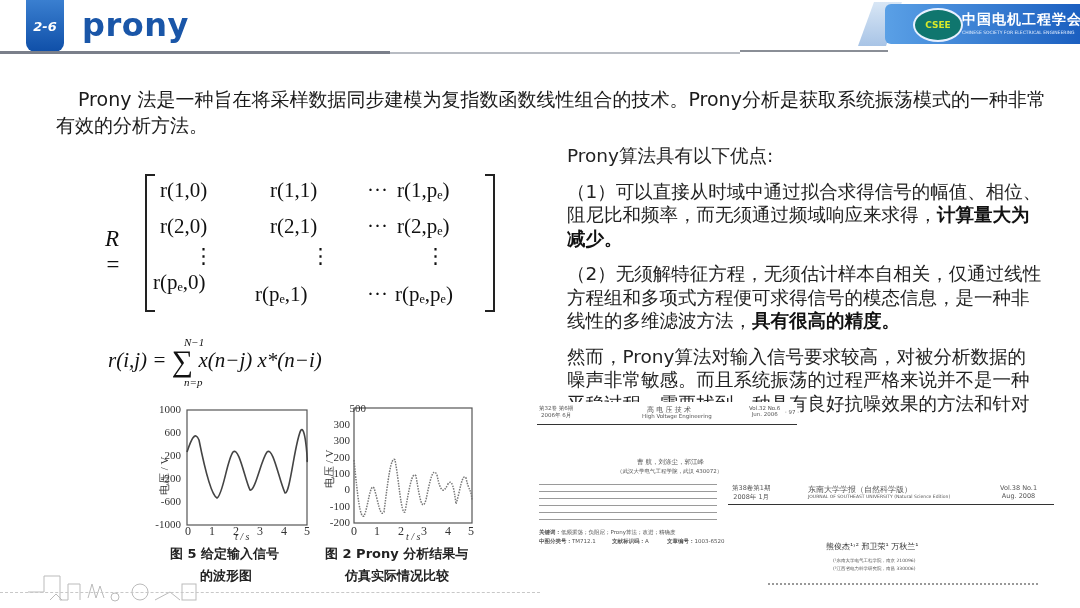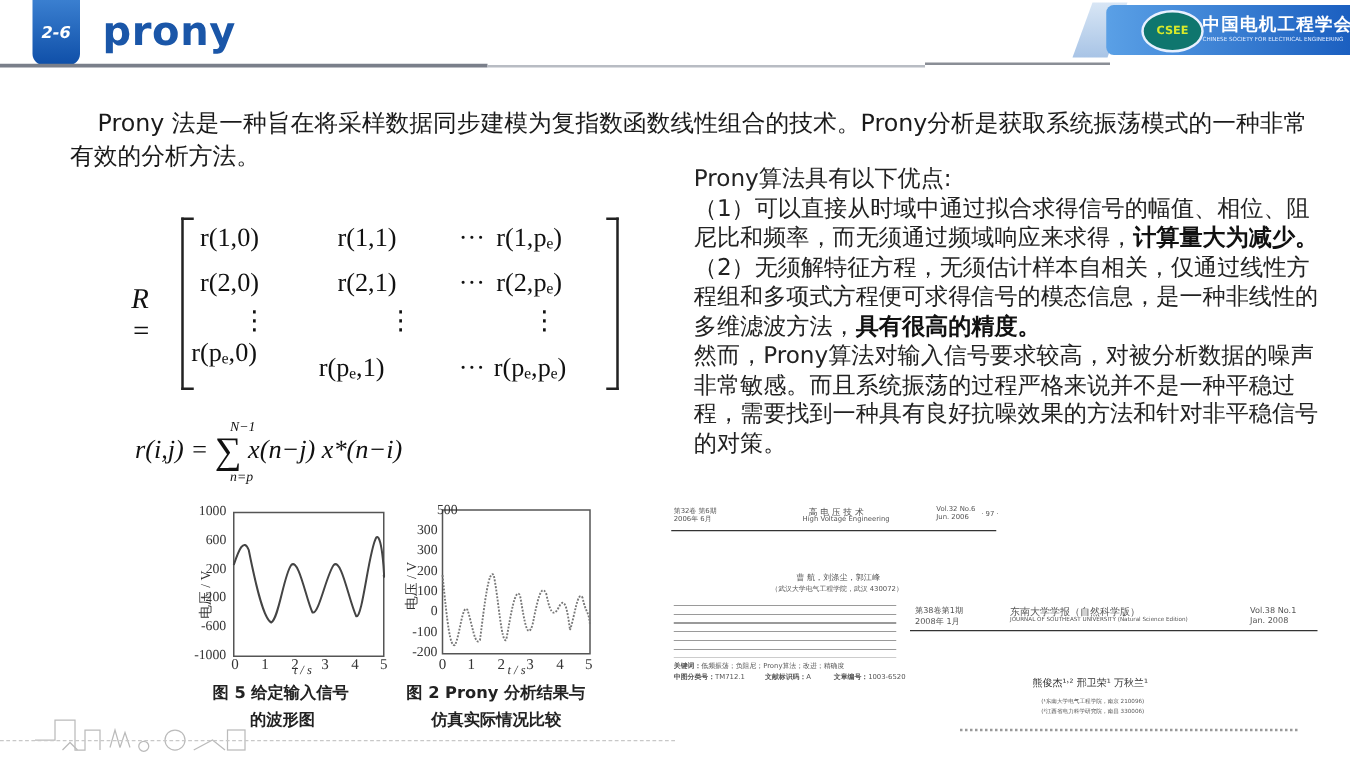--- a/index.html
+++ b/index.html
@@ -10,39 +10,39 @@
   .hline { position:absolute; left:0; top:51px; width:390px; height:3px; background:#7a7f8a; }
   .hline2 { position:absolute; left:390px; top:52px; width:350px; height:2px; background:#b8bcc3; }
   .hline3 { position:absolute; left:740px; top:50px; width:148px; height:2px; background:#8a8e96; }
   .logo-box { position:absolute; left:885px; top:4px; width:195px; height:40px; background:linear-gradient(90deg,#5aa0e6,#1b5fc0); border-radius:6px 0 0 6px; }
   .logo-strip { position:absolute; left:866px; top:2px; width:28px; height:44px; background:linear-gradient(#d8e6f5,#a8c4e6); transform:skewX(-20deg); }
   .logo-emblem { position:absolute; left:913px; top:8px; width:46px; height:30px; border-radius:50%; border:2px solid #e8f0ff; background:#0f766e; color:#d8e92a; font-size:9px; font-weight:bold; display:flex; align-items:center; justify-content:center; }
   .logo-cn { position:absolute; left:962px; top:11px; color:#fff; font-size:14px; font-weight:bold; letter-spacing:1px; white-space:nowrap; }
   .logo-en { position:absolute; left:962px; top:30px; color:#e0ecff; font-size:4.5px; white-space:nowrap; }
   .intro { position:absolute; left:56px; top:86px; width:1000px; font-size:19px; line-height:26px; color:#1a1a1a; text-indent:22px; }
   .right-text { position:absolute; left:555px; top:132px; width:500px; font-size:18.5px; line-height:23.5px; color:#222; }
-  .right-text p { margin:0; }
+  .right-text p { margin:12px; }
   .right-text b { font-weight:bold; color:#111; }
   .matrix { position:absolute; left:105px; top:168px; font-family:"Liberation Serif", serif; font-size:21px; color:#111; }
   .matrix .rlabel { position:absolute; left:0; top:58px; font-style:italic; font-size:23px; }
   .matrix .bracket-l { position:absolute; left:40px; top:6px; width:8px; height:134px; border:2px solid #222; border-right:none; }
   .matrix .bracket-r { position:absolute; left:380px; top:6px; width:8px; height:134px; border:2px solid #222; border-left:none; }
   .matrix .cell { position:absolute; white-space:nowrap; }
   .formula { position:absolute; left:108px; top:340px; font-family:"Liberation Serif", serif; font-size:21px; color:#111; white-space:nowrap; }
   .formula .sig { font-size:30px; position:relative; top:4px; }
   .formula .sup { position:absolute; left:76px; top:-4px; font-size:11px; font-style:italic; }
   .formula .sub { position:absolute; left:76px; top:36px; font-size:11px; font-style:italic; }
   .fig { position:absolute; font-family:"Liberation Serif", serif; }
   .fig .ylab { position:absolute; font-size:11px; color:#333; text-align:right; width:40px; }
   .fig .xlab { position:absolute; font-size:12px; color:#333; }
   .fig .yaxis-title { position:absolute; font-size:11px; color:#333; transform:rotate(-90deg); transform-origin:left top; white-space:nowrap; }
   .caption { position:absolute; font-size:13px; font-weight:bold; color:#222; white-space:nowrap; font-family:"DejaVu Sans", sans-serif; }
   .paper1 { position:absolute; left:537px; top:402px; width:260px; height:180px; background:#fff; }
   .paper2 { position:absolute; left:728px; top:483px; width:326px; height:110px; background:#fff; }
-  .tiny { font-size:5.5px; color:#555; position:absolute; white-space:nowrap; }
+  .tiny { font-size:5.5px; color:#555; position:absolute; white-space:nowrap;text-align:center; }
   .skyline { position:absolute; left:0; top:570px; width:240px; height:36px; }
   .dotline { position:absolute; left:0; top:592px; width:540px; border-top:1px dashed #c8c8c8; }
 </style>
 </head>
 <body>
 
 <div class="header">
   <div class="badge">2-6</div>
   <div class="title">prony</div>
   <div class="hline"></div>
@@ -158,21 +158,21 @@
   <div class="tiny" style="left:75px;top:136px"><b>文献标识码：</b><span>A</span></div>
   <div class="tiny" style="left:130px;top:136px"><b>文章编号：</b><span>1003-6520</span></div>
 </div>
 
 <div class="paper2">
   <div class="tiny" style="left:4px;top:1px;white-space:pre;font-size:6.5px">第38卷第1期
 2008年 1月</div>
   <div class="tiny" style="left:80px;top:1px;font-size:8px">东南大学学报（自然科学版）</div>
   <div class="tiny" style="left:80px;top:11px;font-size:4.5px">JOURNAL OF SOUTHEAST UNIVERSITY (Natural Science Edition)</div>
   <div class="tiny" style="left:272px;top:1px;white-space:pre;font-size:6.5px">Vol.38 No.1
-Jan. 2008</div>
+Aug. 2008</div>
   <div style="position:absolute;left:0;top:21px;width:326px;border-top:1.5px solid #333"></div>
   <div class="tiny" style="left:98px;top:58px;font-size:8px;color:#333">熊俊杰¹˒²   邢卫荣¹   万秋兰¹</div>
   <div class="tiny" style="left:105px;top:75px;font-size:4.5px">(¹东南大学电气工程学院，南京 210096)</div>
   <div class="tiny" style="left:105px;top:83px;font-size:4.5px">(²江西省电力科学研究院，南昌 330006)</div>
   <div style="position:absolute;left:40px;top:100px;width:270px;border-top:2px dotted #999"></div>
 </div>
 
 <svg class="skyline" viewBox="0 0 240 36">
   <g fill="none" stroke="#bbb" stroke-width="1">
     <path d="M28,22 L44,22 L44,6 L60,6 L60,30 L68,30 L68,14 L80,14 L80,30"></path>

